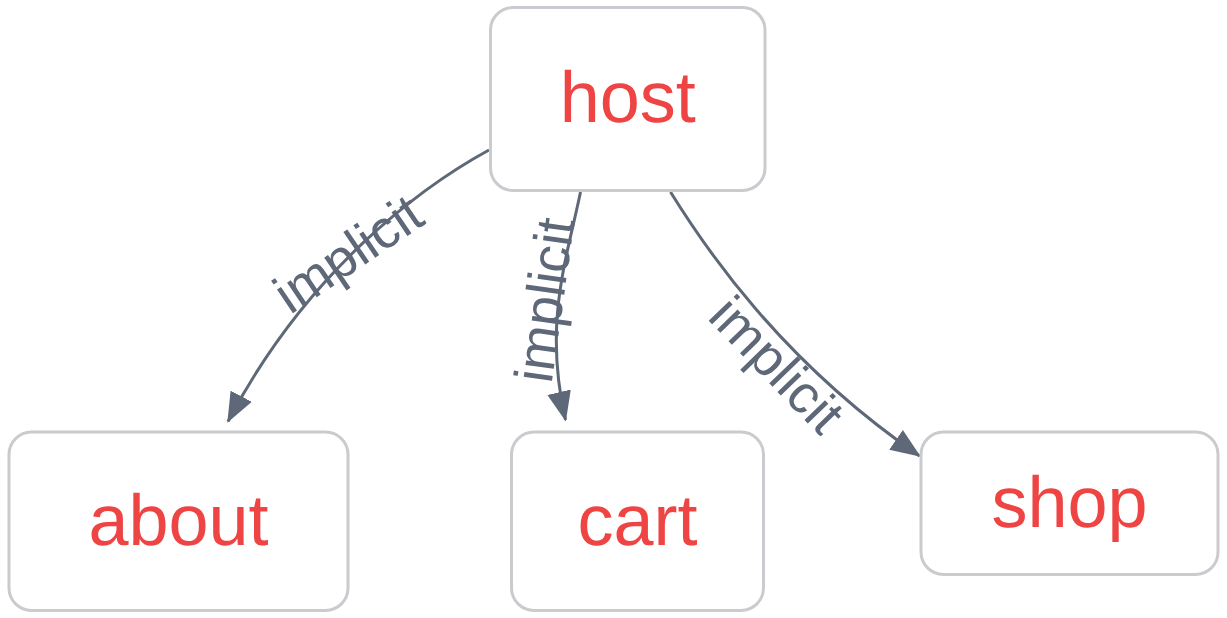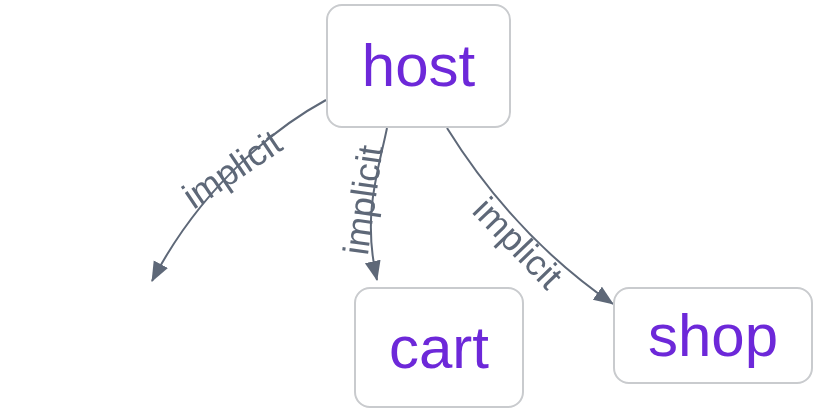--- a/index.html
+++ b/index.html
@@ -36,28 +36,28 @@
     position: absolute;
     box-sizing: border-box;
     background: #ffffff;
     border: 2px solid #c9cbce;
     border-radius: 16px;
     display: flex;
     align-items: center;
     justify-content: center;
   }
   .node-label {
-    color: #6d28d9;
-    font-size: 60px;
+    color: #ef4444;
+    font-size: 48px;
     line-height: 1;
     white-space: nowrap;
   }
   .node-host  { left: 326px; top: 4px;   width: 185px; height: 124px; }
   .node-about { left: 5px;   top: 287px; width: 228px; height: 121px; }
-  .node-cart  { left: 354px; top: 287px; width: 170px; height: 121px; }
+  .node-cart  { left: 340px; top: 287px; width: 170px; height: 121px; }
   .node-shop  { left: 613px; top: 287px; width: 200px; height: 97px; }
 </style>
 </head>
 <body>
 
 <div class="stage">
 
   <svg class="edge-layer" viewBox="0 0 818 412" xmlns="http://www.w3.org/2000/svg">
     <defs>
       <marker id="arrowhead" markerUnits="userSpaceOnUse" markerWidth="22" markerHeight="18" refX="19" refY="8" orient="auto">
@@ -71,20 +71,23 @@
 
     <text class="edge-label" transform="translate(232,169) rotate(-34)" fill="#5e6878">implicit</text>
     <text class="edge-label" transform="translate(363,200) rotate(-82)" fill="#5e6878">implicit</text>
     <text class="edge-label" transform="translate(518,243) rotate(46)" fill="#5e6878">implicit</text>
   </svg>
 
   <div class="node node-host">
     <span class="node-label">host</span>
   </div>
 
+  <div class="node node-about">
+    <span class="node-label">about</span>
+  </div>
 
   <div class="node node-cart">
     <span class="node-label">cart</span>
   </div>
 
   <div class="node node-shop">
     <span class="node-label">shop</span>
   </div>
 
 </div>

